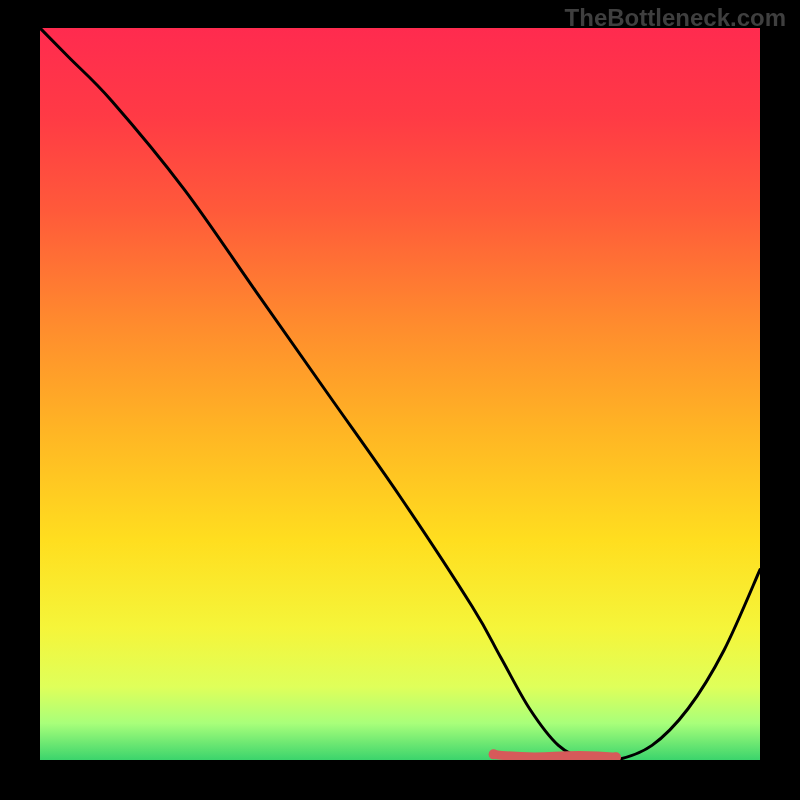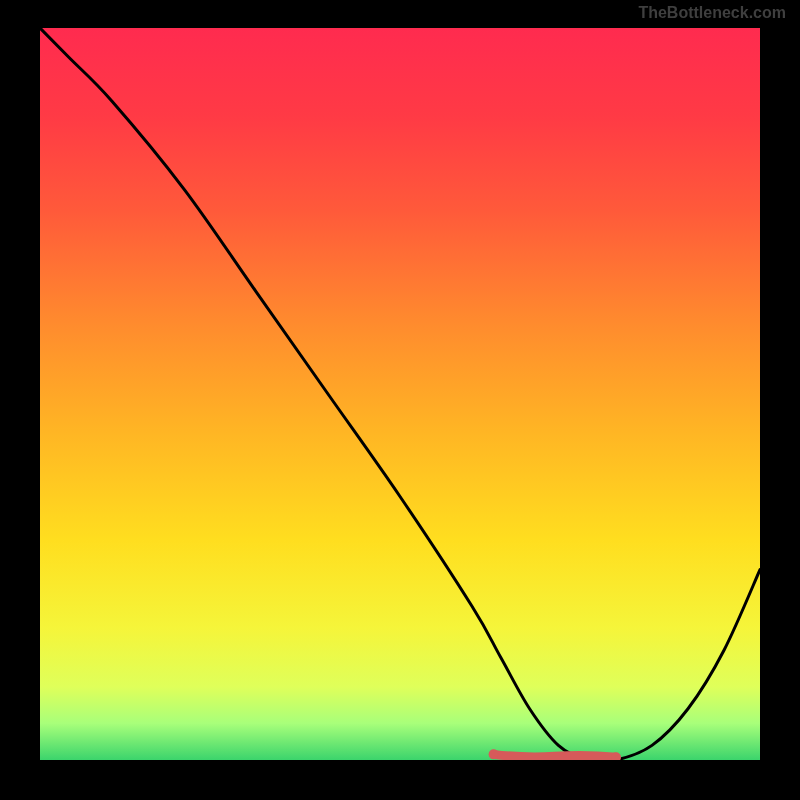--- a/index.html
+++ b/index.html
@@ -15,21 +15,21 @@
     width: 800px;
     height: 800px;
     background: #000000;
   }
   .watermark {
     position: absolute;
     top: 4px;
     right: 14px;
     color: #3f3f3f;
     font-family: Arial, Helvetica, sans-serif;
-    font-size: 16px;
+    font-size: 24px;
     font-weight: bold;
     z-index: 10;
     user-select: none;
   }
   .plot {
     position: absolute;
     left: 40px;
     top: 28px;
     width: 720px;
     height: 732px;

